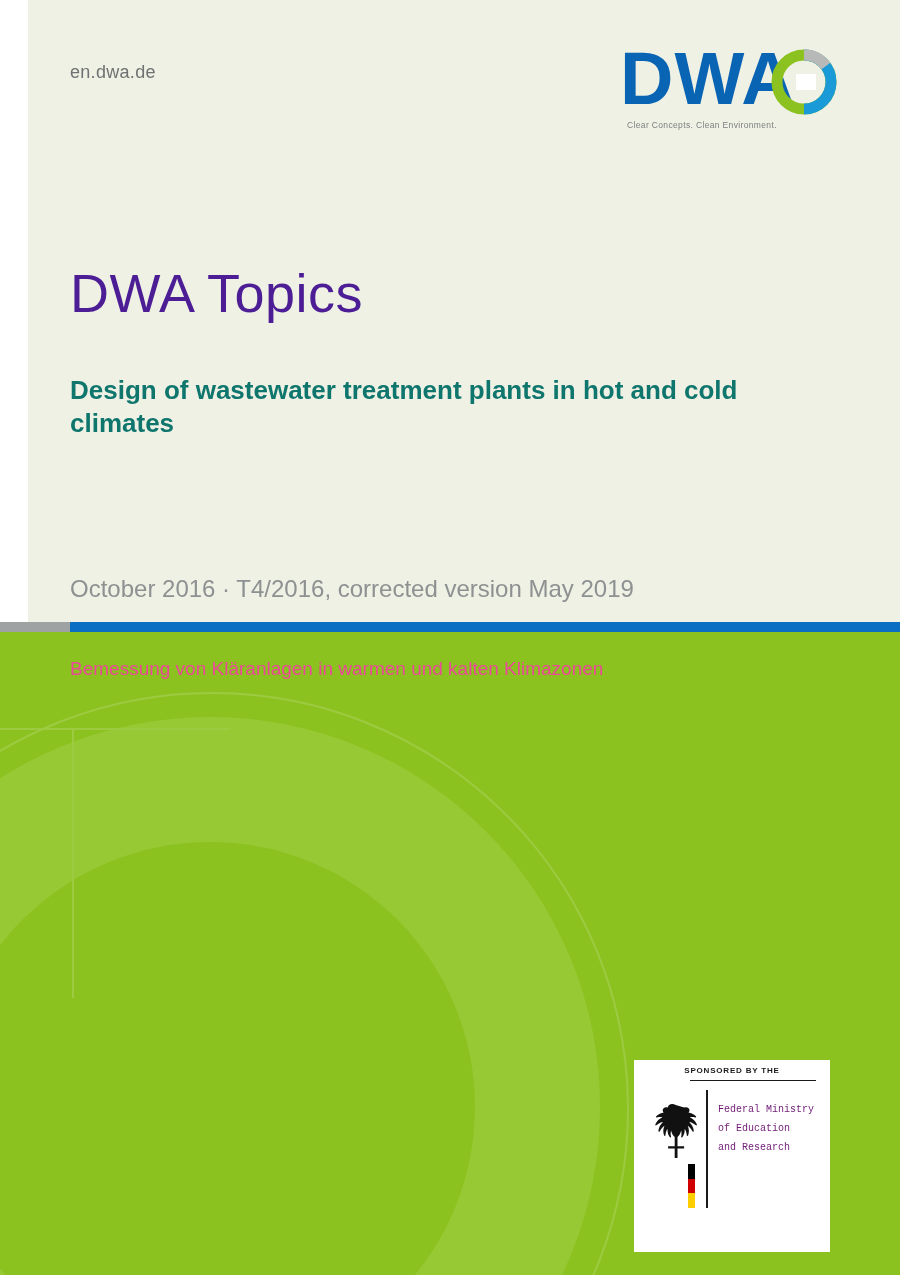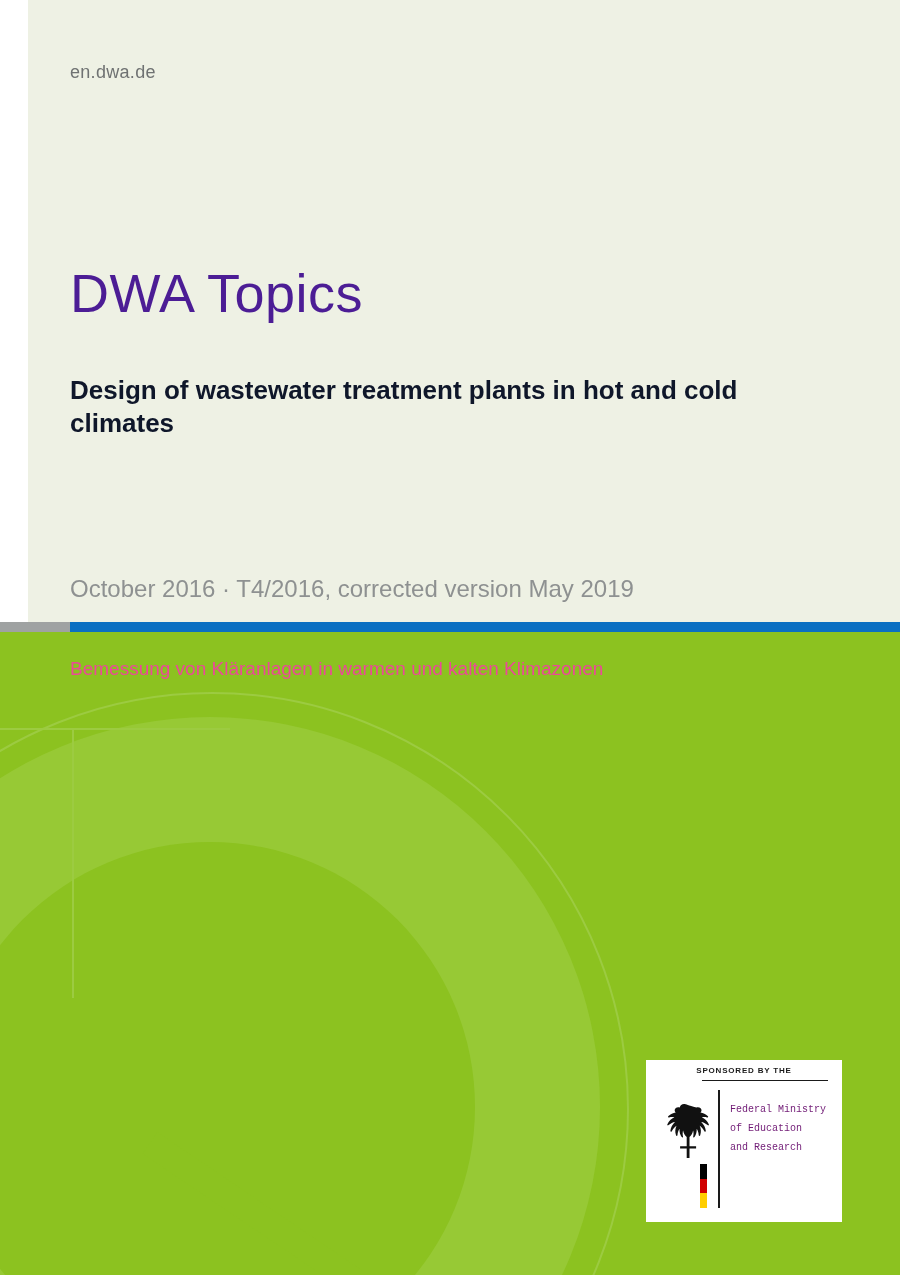--- a/index.html
+++ b/index.html
@@ -74,21 +74,21 @@
     font-weight: 400;
     letter-spacing: 0.5px;
   }
   .main-title {
     position: absolute;
     left: 70px;
     top: 374px;
     width: 700px;
     font-size: 26px;
     line-height: 33px;
-    color: #0f172a;
+    color: #0f766e;
     font-weight: bold;
   }
   .date-line {
     position: absolute;
     left: 70px;
     top: 575px;
     font-size: 24px;
     color: #8e9191;
   }
 
@@ -181,23 +181,22 @@
     line-height: 27px;
     color: #ec4899;
   }
 
   
   .sponsor {
     position: absolute;
     left: 634px;
     top: 1060px;
     width: 196px;
-    height: 162px;
+    height: 192px;
     background: #ffffff;
-    margin-left: 12px;
   }
   .sponsor-head {
     position: absolute;
     left: 0;
     top: 6px;
     width: 196px;
     text-align: center;
     font-size: 8px;
     letter-spacing: 0.8px;
     color: #1a1a1a;
@@ -250,20 +249,32 @@
 </head>
 <body>
 
 <div class="page">
 
   <div class="top-area">
     <div class="left-white-strip"></div>
 
     <div class="url">en.dwa.de</div>
 
+    <div class="logo">
+      <svg width="225" height="80" viewBox="0 0 225 80">
+        <text x="0" y="62" font-family="Liberation Sans, sans-serif" font-size="74" font-weight="bold" fill="#0a64b4" letter-spacing="1">DWA</text>
+        <g transform="translate(152,8)">
+          <circle cx="32" cy="32" r="27" fill="none" stroke="#8cc220" stroke-width="11"></circle>
+          <path d="M32 5 A27 27 0 0 1 32 59" fill="none" stroke="#1a9ad6" stroke-width="11"></path>
+          <path d="M32 5 A27 27 0 0 1 54 16" fill="none" stroke="#b7b9b9" stroke-width="11"></path>
+          <rect x="24" y="24" width="20" height="16" fill="#ffffff"></rect>
+        </g>
+      </svg>
+      <div class="logo-tagline">Clear Concepts. Clean Environment.</div>
+    </div>
 
     <div class="series-title">DWA Topics</div>
     <div class="main-title">Design of wastewater treatment plants in hot and cold climates</div>
     <div class="date-line">October 2016 · T4/2016, corrected version May 2019</div>
   </div>
 
   <div class="grey-rule"></div>
   <div class="blue-rule"></div>
 
   <div class="bottom-area">

